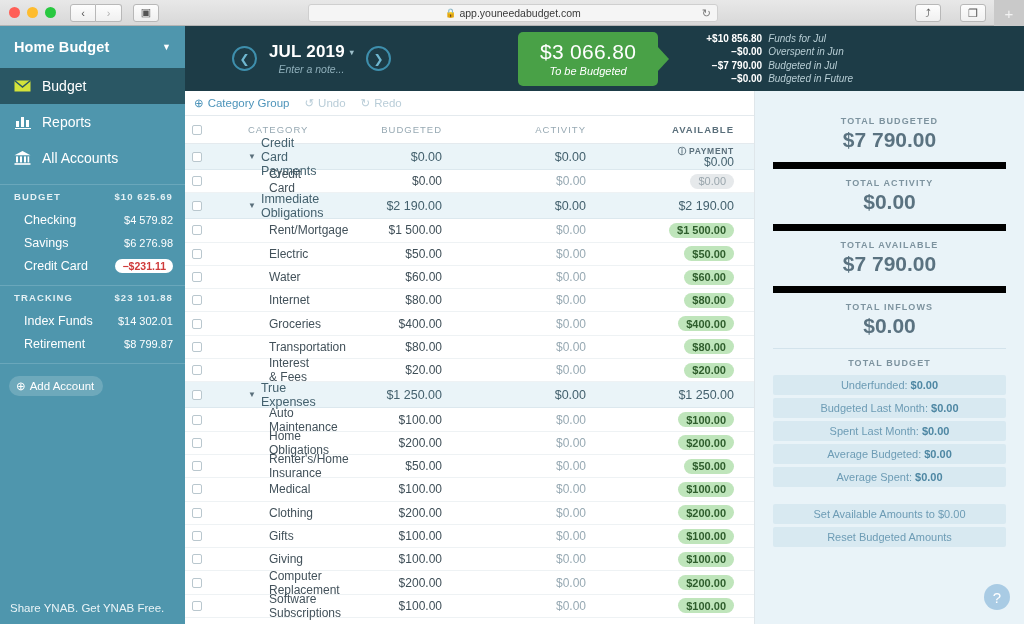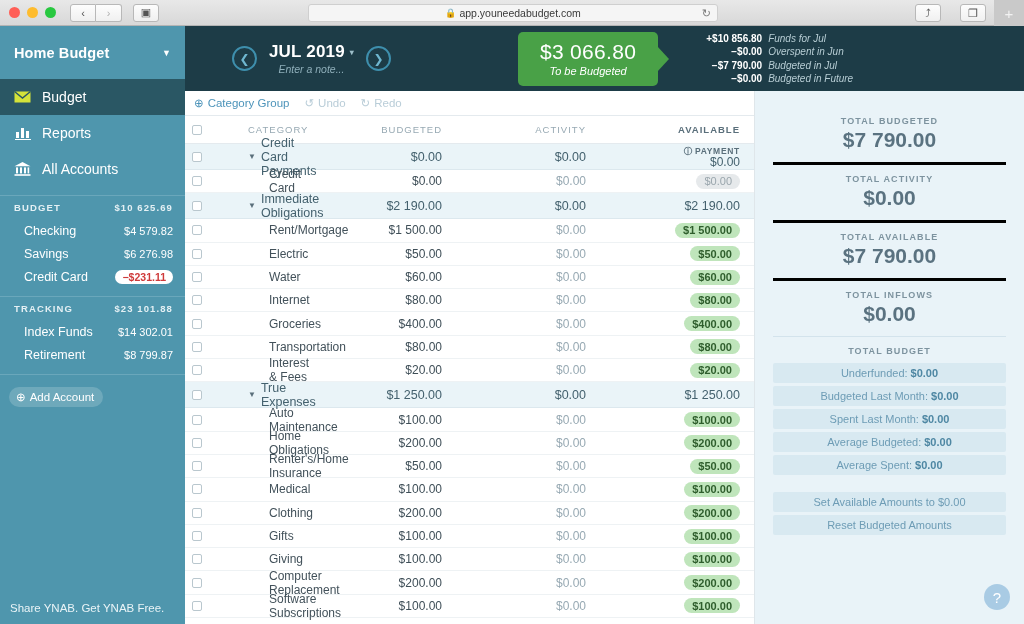--- a/index.html
+++ b/index.html
@@ -58,21 +58,21 @@
 
   
   #app { position: absolute; top: 26px; left: 0; width: 1024px; height: 598px; display: flex; }
 
   
   #sidebar {
     width: 185px; height: 598px; background: #4f96ad;
     color: #fff; position: relative; flex: none;
   }
   #budget-switcher {
-    height: 53px; padding: 0 14px;
+    height: 42px; padding: 0 14px;
     display: flex; align-items: center; justify-content: space-between;
     font-size: 14.5px; font-weight: bold; letter-spacing: .1px;
   }
   #budget-switcher .caret { font-size: 9px; }
 
   .nav-item {
     height: 36px; display: flex; align-items: center;
     padding-left: 14px; gap: 11px; font-size: 14px;
   }
   .nav-item.active { background: #2a5764; }
@@ -174,21 +174,21 @@
   #col-header .c-avail { color: #5a6f7b; font-weight: bold; }
 
   .c-check { width: 24px; display: flex; align-items: center; justify-content: center; flex: none; }
   .chk {
     width: 10px; height: 10px; border: 1px solid #b9c7ce; border-radius: 2px; background: #fff;
     display: block;
   }
   .c-cat { flex: 1; display: flex; align-items: center; gap: 5px; padding-left: 3px; min-width: 0; }
   .c-cat .twisty { font-size: 8px; color: #5a6f7b; }
   .c-num { width: 108px; text-align: right; padding-right: 14px; flex: none; }
-  .c-avail { width: 118px; text-align: right; padding-right: 14px; flex: none; }
+  .c-avail { width: 118px; text-align: right; padding-right: 20px; flex: none; }
 
   .group-row {
     background: #eaf4f8; border-bottom: 1px solid #dce8ee;
     color: #44616e; font-size: 12.5px; height: 26px;
   }
   .group-row .c-cat { font-size: 12.5px; }
 
   .cat-row { border-bottom: 1px solid #eef2f4; color: #42515a; height: 23.3px; }
   .cat-row .c-cat { padding-left: 24px; }
   .cat-row .c-num.budgeted { color: #3e4e57; }
@@ -208,21 +208,21 @@
     display: flex; align-items: center; justify-content: flex-end; gap: 2px;
   }
   .payment-cell .pamt { font-size: 12px; color: #44616e; }
 
   
   #inspector {
     flex: 1; background: #e9f3f8; padding: 16px 18px 0;
     display: flex; flex-direction: column; position: relative; min-width: 0;
   }
   .insp-block { text-align: center; padding: 9px 0 10px; }
-  .insp-block + .insp-block { border-top: 3px solid #000000; }
+  .insp-block + .insp-block { border-top: 7px solid #000000; }
   .insp-label {
     font-size: 9px; letter-spacing: 1.1px; font-weight: bold; color: #7d939f;
   }
   .insp-value { font-size: 21px; font-weight: bold; color: #5a7280; margin-top: 2px; }
 
   #quick-budget-title {
     text-align: center; font-size: 9px; letter-spacing: 1.1px; font-weight: bold;
     color: #7d939f; padding: 9px 0 7px; border-top: 1px solid #d3e3ec;
   }
   .qb-btn {

